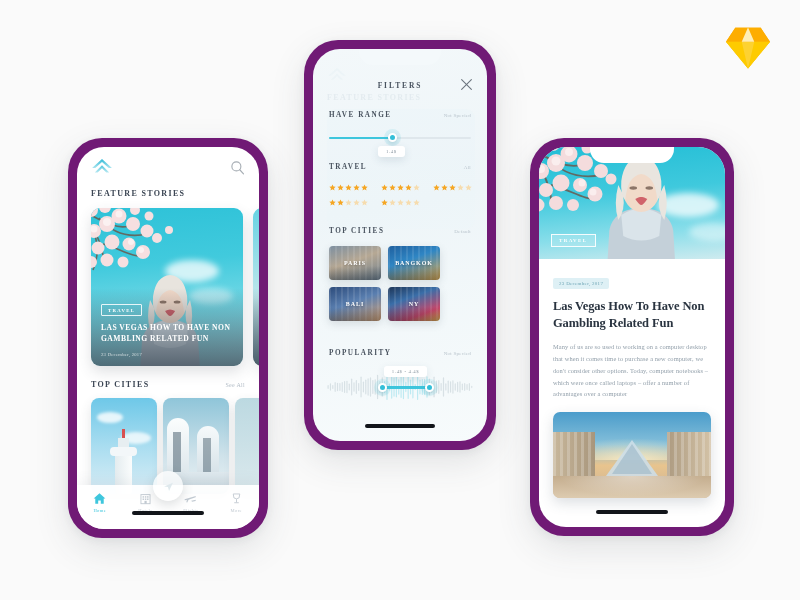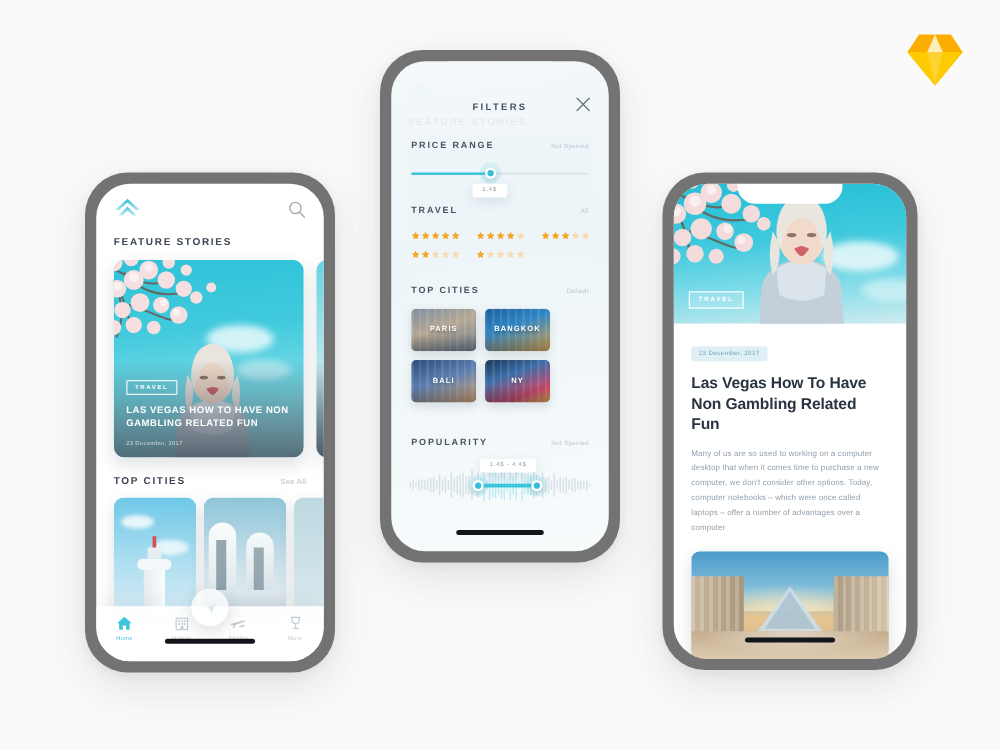--- a/index.html
+++ b/index.html
@@ -10,24 +10,25 @@
     overflow: hidden;
   }
   .canvas { position: relative; width: 800px; height: 600px; background: #fafafa; }
 
   
   .sketch-logo { position: absolute; right: 28px; top: 26px; width: 48px; height: 44px; }
 
   
   .phone {
     position: absolute;
-    background: #737373;
+    background: #701a75;
     border-radius: 34px;
     box-shadow: 0 12px 34px rgba(60,70,80,.13), 0 2px 8px rgba(60,70,80,.07);
     overflow: hidden;
+    font-family: Liberation Serif, serif;
   }
   .screen {
     position: absolute; left: 9px; right: 9px; top: 9px; bottom: 9px;
     border-radius: 27px; overflow: hidden; background: #fff;
   }
   .notch {
     position: absolute; left: 50%; top: 0; transform: translateX(-50%);
     background: #ffffff; border-bottom-left-radius: 14px; border-bottom-right-radius: 14px;
     z-index: 30;
   }
@@ -431,21 +432,21 @@
         <span class="close-x">
           <svg viewBox="0 0 16 16" width="13" height="13">
             <line x1="2" y1="2" x2="14" y2="14" stroke="#6a737d" stroke-width="1.3" stroke-linecap="round"></line>
             <line x1="14" y1="2" x2="2" y2="14" stroke="#6a737d" stroke-width="1.3" stroke-linecap="round"></line>
           </svg>
         </span>
       </div>
 
       <div class="f-block" style="top:62px;">
         <div class="f-head">
-          <span class="f-title">PRICE RANGE</span>
+          <span class="f-title">HAVE RANGE</span>
           <span class="f-meta">Not Specied</span>
         </div>
         <div class="slider-wrap">
           <div class="slider-track"></div>
           <div class="slider-fill" id="price-fill" style="width: 45%;"></div>
           <div class="slider-knob" id="price-knob" style="left: calc(45% - 4.5px);"></div>
           <div class="tooltip" id="price-tip" style="top: 11px; left: calc(45% - 15px);">1.4$</div>
         </div>
       </div>
 

